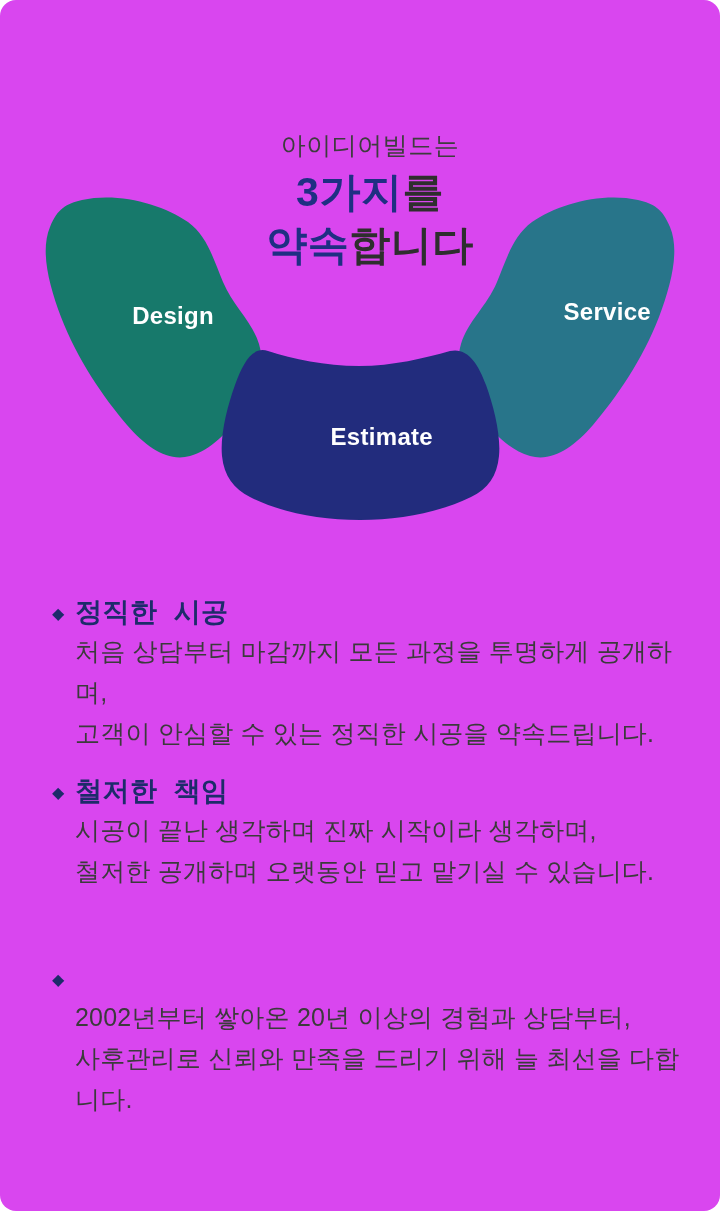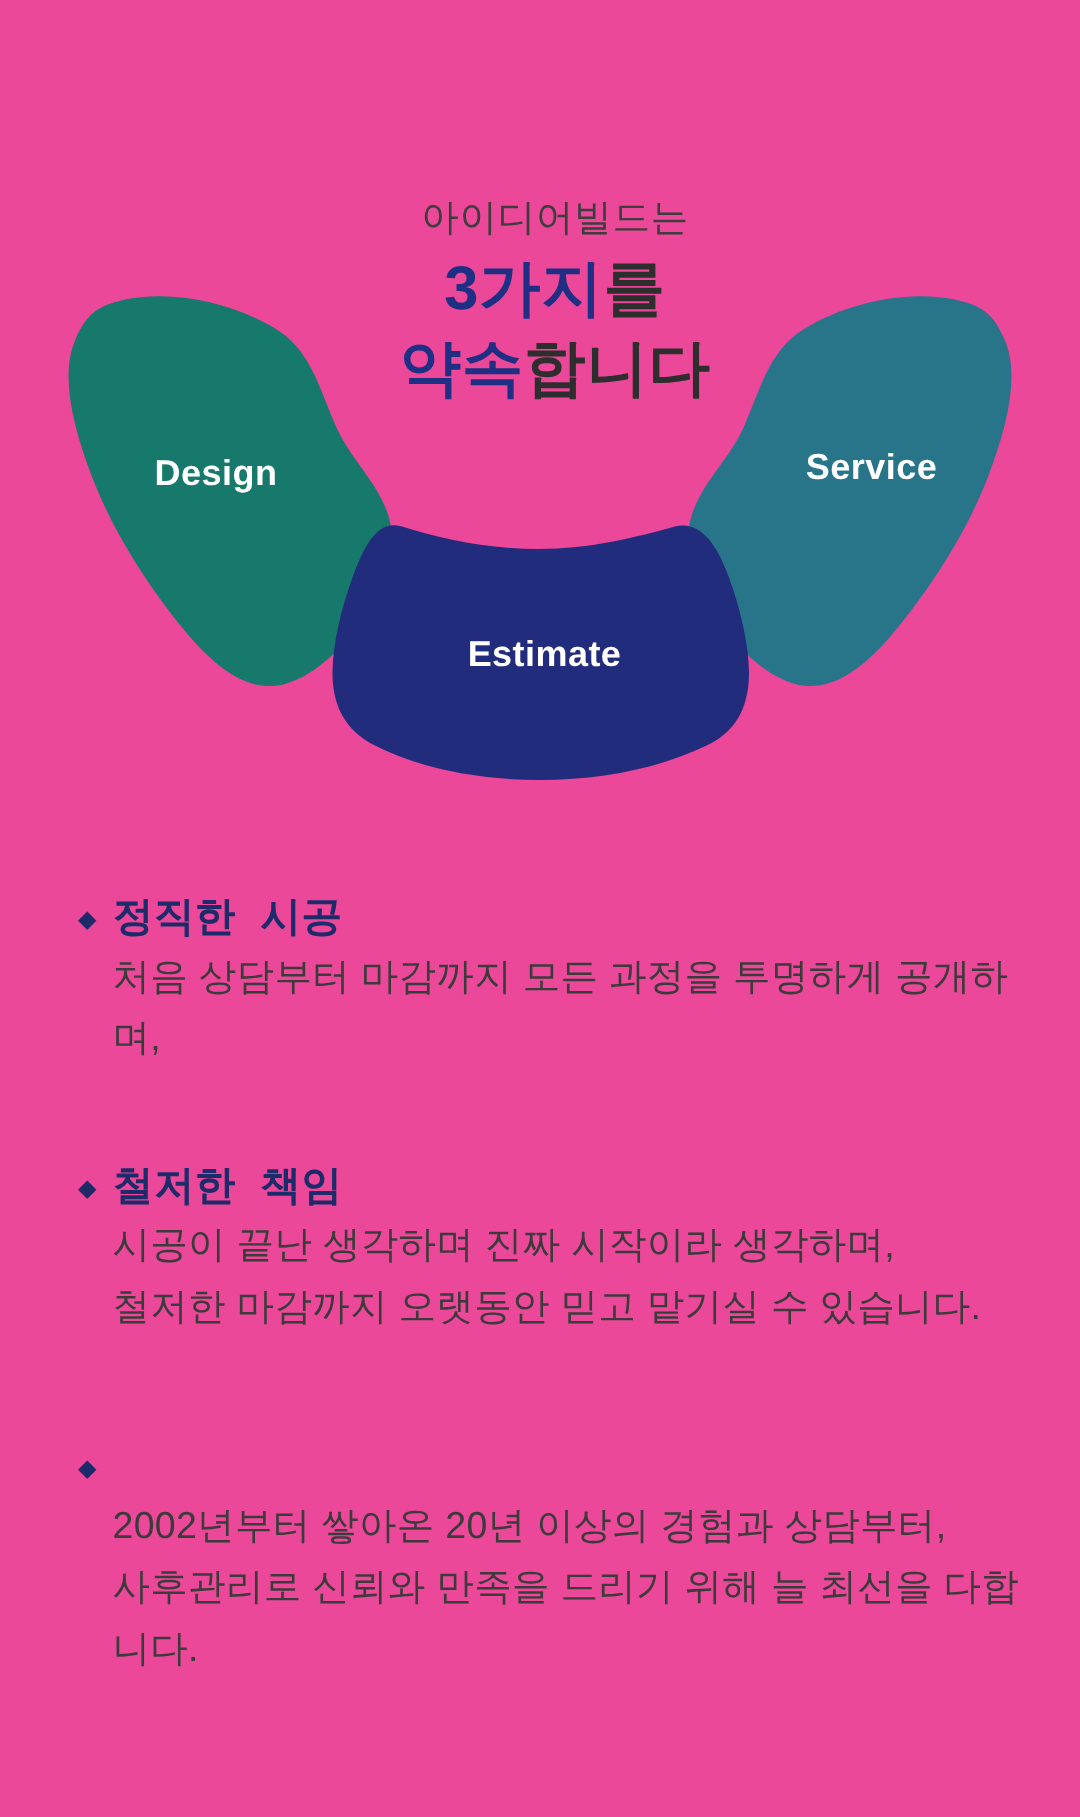--- a/index.html
+++ b/index.html
@@ -1,42 +1,43 @@
 <!DOCTYPE html>
 <html><head>
 <meta charset="utf-8">
 <style>
   html,body { margin:0; padding:0; background:#ffffff; }
   .page {
     position:relative;
     width:720px; height:1211px;
-    background:#ec4899;
+    background:#d946ef;
     font-family:"Liberation Sans","DejaVu Sans",sans-serif;
     overflow:hidden;
+    border-radius:16px;
   }
 
   
   .header {
     position:absolute; top:130px; left:10px; width:720px;
     text-align:center;
   }
   .h-small {
     font-size:25px; color:#3d3d3d; letter-spacing:0.5px;
     line-height:30px; margin-bottom:6px;
   }
   .h-big {
     font-size:41px; font-weight:700; color:#2e2e2e;
     line-height:53px; letter-spacing:0.5px;
   }
   .h-big .hl { color:#1f2f83;text-align:right; }
 
   
   .blob-canvas { position:absolute; top:0; left:0; }
   .blob-label {
-    position:absolute; width:140px; text-align:center;
+    position:absolute; width:140px; text-align:right;
     color:#ffffff; font-size:24px; font-weight:600; letter-spacing:0.3px;
   }
   .label-design  { left:74px;  top:302px; }
   .label-service { left:511px; top:298px; }
   .label-estimate{ left:293px; top:423px; }
 
   
   .promise { position:absolute; left:52px; width:640px; }
   .promise-1 { top:598px; }
   .promise-2 { top:777px; }
@@ -85,31 +86,32 @@
   <div class="blob-label label-estimate">Estimate</div>
   <div class="blob-label label-service">Service</div>
 
   <div class="promise promise-1">
     <div class="promise-title-row">
       <span class="bullet">◆</span>
       <span class="promise-title">정직한 시공</span>
     </div>
     <div class="promise-body">
       <div>처음 상담부터 마감까지 모든 과정을 투명하게 공개하며,</div>
+      <div>고객이 안심할 수 있는 정직한 시공을 약속드립니다.</div>
     </div>
   </div>
 
   <div class="promise promise-2">
     <div class="promise-title-row">
       <span class="bullet">◆</span>
       <span class="promise-title">철저한 책임</span>
     </div>
     <div class="promise-body">
       <div>시공이 끝난 생각하며 진짜 시작이라 생각하며,</div>
-      <div>철저한 마감까지 오랫동안 믿고 맡기실 수 있습니다.</div>
+      <div>철저한 공개하며 오랫동안 믿고 맡기실 수 있습니다.</div>
     </div>
   </div>
 
   <div class="promise promise-3">
     <div class="promise-title-row">
       <span class="bullet">◆</span>
     </div>
     <div class="promise-body">
       <div>2002년부터 쌓아온 20년 이상의 경험과 상담부터,</div>
       <div>사후관리로 신뢰와 만족을 드리기 위해 늘 최선을 다합니다.</div>

